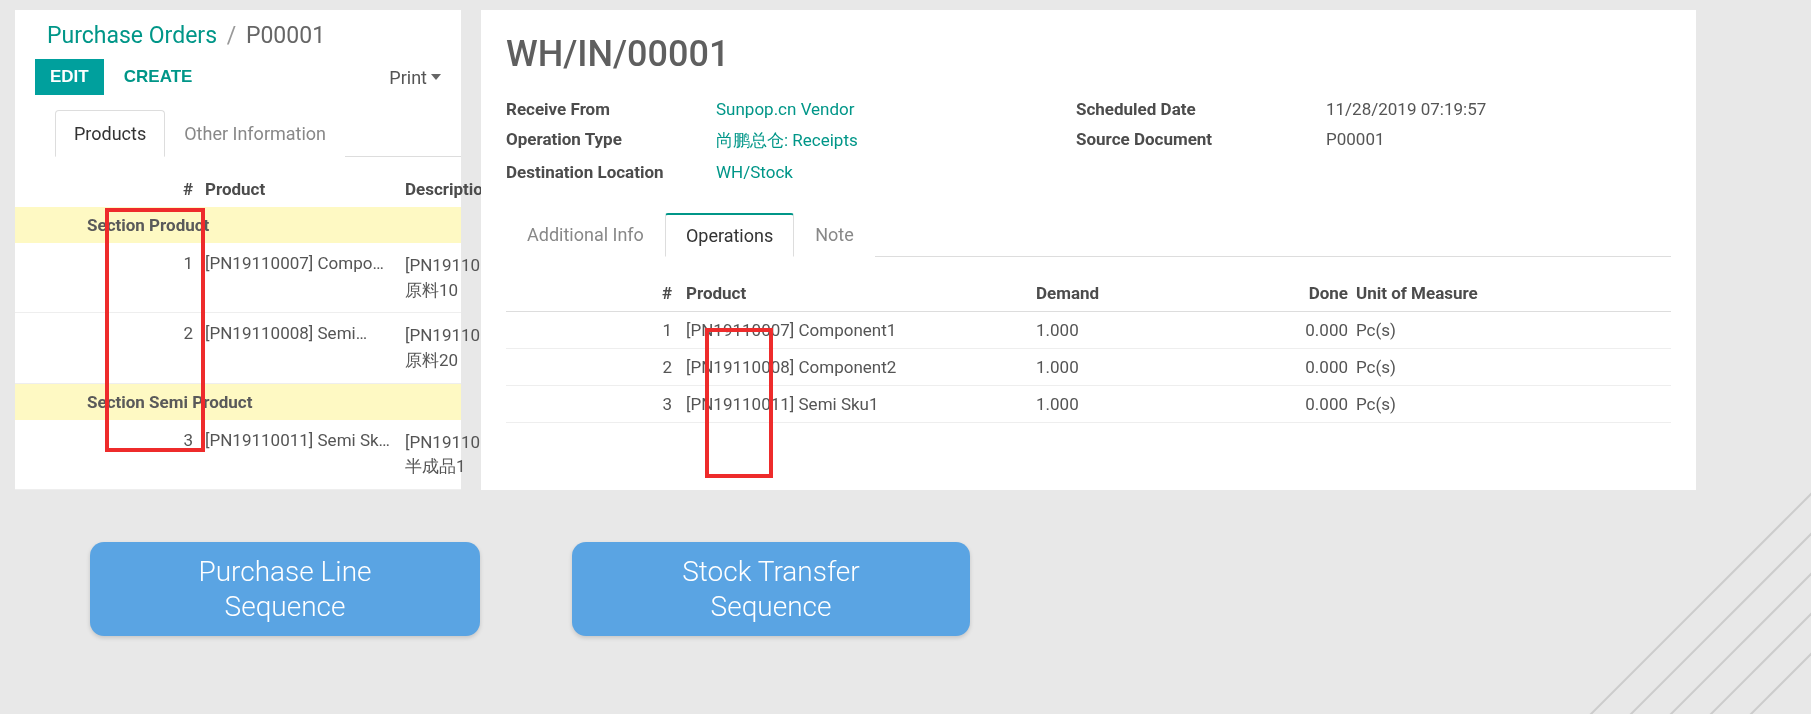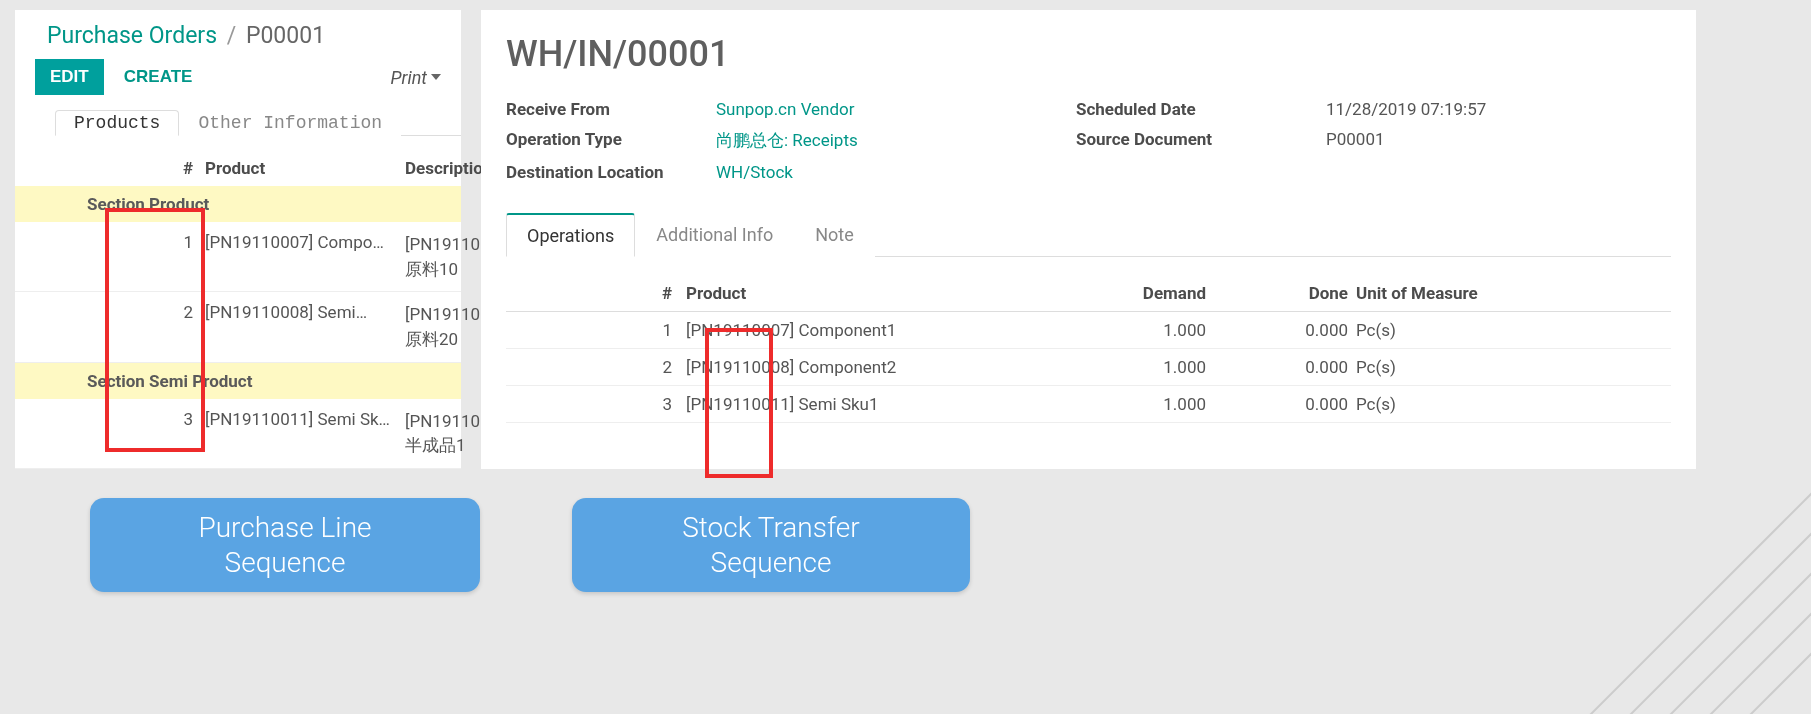--- a/index.html
+++ b/index.html
@@ -49,38 +49,37 @@
   .btn-create {
     color: #009688;
     font-weight: 700;
     font-size: 17px;
     padding: 7px 14px;
     background: transparent;
     border: none;
     cursor: pointer;
     margin-left: 6px;
   }
-  .print-wrap { margin-left: auto; font-size: 18px; color: #555; cursor: pointer; display: flex; align-items: center; gap: 4px; font-style: italic; }
+  .print-wrap { margin-left: auto; font-size: 18px; color: #555; cursor: pointer; display: flex; align-items: center; gap: 4px; }
   .caret-down { display:inline-block; width:0; height:0; border-left:5px solid transparent; border-right:5px solid transparent; border-top:6px solid #666; }
 
   .tabs {
     display: flex;
     border-bottom: 1px solid #ddd;
     margin-left: 40px;
   }
   .tab {
-    padding: 2px 18px;
+    padding: 12px 18px;
     border: 1px solid transparent;
     font-size: 18px;
     color: #888;
     cursor: pointer;
     background: #fff;
     position: relative;
     top: 1px;
-    font-family: Liberation Mono, monospace;
   }
   .tab.active {
     color: #333;
     border: 1px solid #ddd;
     border-bottom-color: #fff;
     border-radius: 4px 4px 0 0;
   }
 
   .po-table { margin-top: 18px; width: 100%; }
   .po-head, .po-row, .po-section {
@@ -140,21 +139,21 @@
   .ops-table { width: 100%; margin-top: 18px; }
   .ops-head, .ops-row {
     display: grid;
     grid-template-columns: 180px 350px 200px 120px 1fr;
     padding: 8px 0;
     font-size: 17px;
     border-bottom: 1px solid #eee;
   }
   .ops-head { font-weight: 700; color:#4c4c4c; border-bottom: 1px solid #ddd; }
   .ops-head .c-num, .ops-row .c-num { text-align: right; padding-right: 14px; }
-  .ops-head .c-demand, .ops-row .c-demand { text-align: right; padding-right: 30px; }
+  .ops-head .c-demand, .ops-row .c-demand { text-align: left; padding-right: 30px; }
   .ops-head .c-done, .ops-row .c-done { text-align: right; padding-right: 8px; }
   .ops-row { color:#555; }
 
   
   .redbox {
     position: absolute;
     border: 4px solid #ee2b2b;
     pointer-events: none;
   }
   .redbox1 { left: 105px; top: 208px; width: 100px; height: 244px; }
@@ -165,20 +164,21 @@
     position: absolute;
     background: #5aa4e3;
     color: #fff;
     border-radius: 14px;
     font-size: 28px;
     text-align: center;
     padding: 12px 30px;
     line-height: 1.25;
     font-weight: 300;
     box-shadow: 0 2px 4px rgba(0,0,0,0.15);
+    margin-top: 44px;
   }
   .callout1 { left: 90px; top: 498px; width: 390px; }
   .callout2 { left: 572px; top: 498px; width: 398px; }
 
   
   .diag {
     position: absolute;
     right: -40px;
     bottom: -40px;
     width: 300px;
@@ -255,22 +255,22 @@
       <div class="label">Source Document</div>
       <div class="val">P00001</div>
 
       <div class="label">Destination Location</div>
       <div class="val-link">WH/Stock</div>
       <div></div>
         <div></div>
     </div>
 
     <div class="tabs2">
+      <div class="tab2">Additional Info</div>
       <div class="tab2 active">Operations</div>
-      <div class="tab2">Additional Info</div>
       <div class="tab2">Note</div>
     </div>
 
     <div class="ops-table">
       <div class="ops-head">
         <div class="c-num">#</div>
         <div>Product</div>
         <div class="c-demand">Demand</div>
         <div class="c-done">Done</div>
         <div>Unit of Measure</div>

